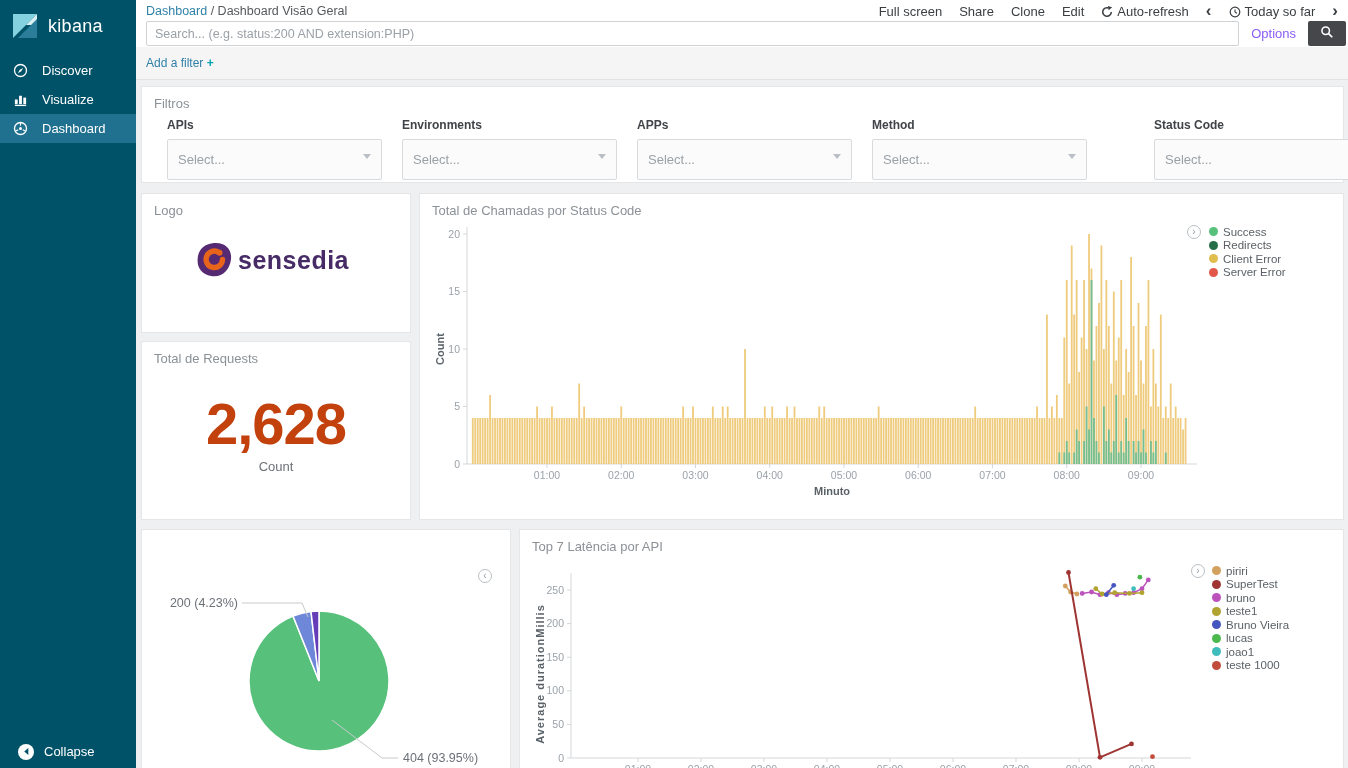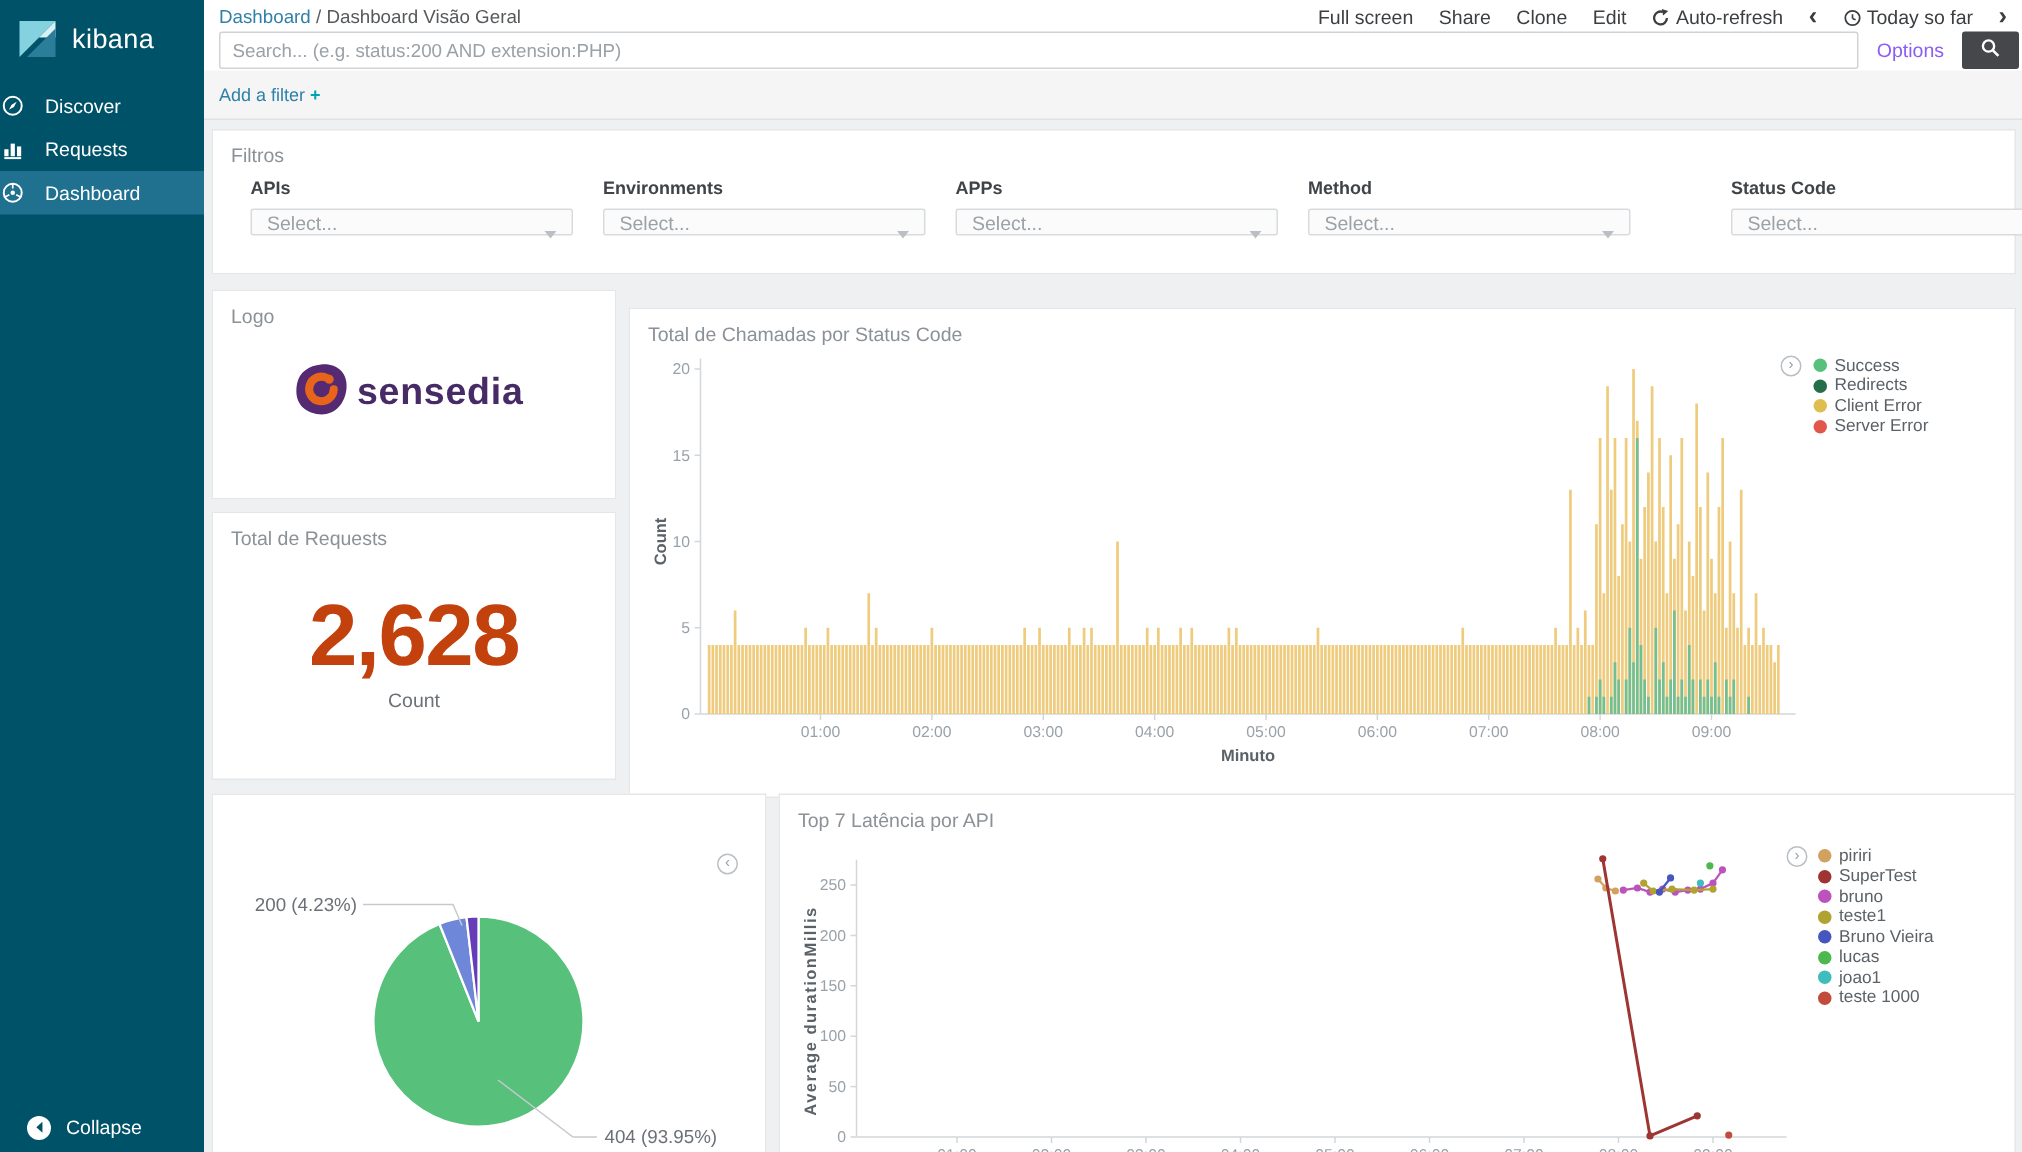--- a/index.html
+++ b/index.html
@@ -6,21 +6,21 @@
   html,body { width:1348px; height:768px; overflow:hidden; background:#fff;
               font-family:"Liberation Sans", sans-serif; }
   .app { display:flex; width:1348px; height:768px; }
 
   
   .sidebar { width:136px; background:#005268; color:#fff; display:flex; flex-direction:column; flex-shrink:0; }
   .brand-row { height:52px; display:flex; align-items:center; padding-left:12px; }
   .brand-mark { width:26px; height:26px; margin-right:10px; }
   .brand-text { font-size:18px; color:#fff; letter-spacing:.3px; }
   .nav { margin-top:4px; }
-  .nav-item { height:29px; display:flex; align-items:center; padding-left:1px; cursor:pointer; font-size:13px; }
+  .nav-item { height:29px; display:flex; align-items:center; padding-left:13px; cursor:pointer; font-size:13px; }
   .nav-item .nicon { width:15px; height:15px; margin-right:14px; display:inline-flex; }
   .nav-item.active { background:#20708f; }
   .side-spacer { flex:1; }
   .collapse-row { height:33px; display:flex; align-items:center; padding-left:18px; font-size:13px; cursor:pointer; }
   .collapse-circle { width:16px; height:16px; border-radius:50%; background:#fff; margin-right:10px;
                      display:flex; align-items:center; justify-content:center; }
 
   
   .main { flex:1; display:flex; flex-direction:column; min-width:0; }
   .topbar { height:20px; display:flex; align-items:center; justify-content:space-between; padding:2px 10px 0 10px; }
@@ -43,21 +43,21 @@
   .add-filter { font-size:12px; color:#2f80a7; cursor:pointer; }
   .add-filter b { color:#00a2b3; font-weight:bold; }
 
   .content { position:relative; flex:1; background:#eff0f1; overflow:hidden; }
   .panel { position:absolute; background:#fff; border:1px solid #e4e6e7; }
   .panel-title { font-size:13px; color:#8b9196; padding:9px 12px 0 12px; }
 
   
   .f-field { position:absolute; width:215px; }
   .f-label { font-size:12px; font-weight:bold; color:#404448; margin-bottom:7px; }
-  .f-select { height:18px; background:#fbfbfb; border:1px solid #d8dbdd; border-radius:2px; display:flex;
+  .f-select { height:41px; background:#fbfbfb; border:1px solid #d8dbdd; border-radius:2px; display:flex;
               align-items:center; padding:0 10px; font-size:13px; color:#9aa1a7; cursor:pointer; position:relative; }
   .f-caret { position:absolute; right:10px; top:14px; width:0; height:0;
              border-left:4px solid transparent; border-right:4px solid transparent; border-top:5px solid #b9bfc4; }
 
   
   .metric-value { text-align:center; font-size:58px; font-weight:bold; color:#c2410c; margin-top:24px; letter-spacing:-1px; }
   .metric-unit { text-align:center; font-size:13px; color:#6c7177; margin-top:2px; }
 
   
   .legend { position:absolute; font-size:11.5px; color:#5b6166; }
@@ -94,21 +94,21 @@
       </div>
       <div class="nav-item">
         <span class="nicon">
           <svg viewBox="0 0 16 16" width="15" height="15">
               <rect x="2" y="8" width="3" height="5" fill="#fff"></rect>
               <rect x="6.5" y="4" width="3" height="9" fill="#fff"></rect>
               <rect x="11" y="6" width="3" height="7" fill="#fff"></rect>
               <rect x="2" y="13.6" width="12" height="1.4" fill="#fff"></rect>
             </svg>
         </span>
-        <span>Requests</span>
+        <span>Visualize</span>
       </div>
       <div class="nav-item active">
         <span class="nicon">
           <svg viewBox="0 0 16 16" width="15" height="15">
               <circle cx="8" cy="8" r="6.4" fill="none" stroke="#fff" stroke-width="1.4"></circle>
               <circle cx="8" cy="8" r="1.6" fill="#fff"></circle>
               <line x1="8" y1="1.6" x2="8" y2="5" stroke="#fff" stroke-width="1.2"></line>
               <line x1="2.4" y1="11" x2="5.6" y2="9.4" stroke="#fff" stroke-width="1.2"></line>
               <line x1="13.6" y1="11" x2="10.4" y2="9.4" stroke="#fff" stroke-width="1.2"></line>
             </svg>
@@ -230,21 +230,21 @@
           <text x="44" y="29" font-size="25" font-weight="bold" fill="#472b66" letter-spacing="0.5">sensedia</text>
         </svg>
       </div>
 
       <div class="panel" style="left:5px; top:261px; width:270px; height:179px;">
         <div class="panel-title">Total de Requests</div>
         <div class="metric-value">2,628</div>
         <div class="metric-unit">Count</div>
       </div>
 
-      <div class="panel" style="left:283px; top:125px; width:925px; height:327px;">
+      <div class="panel" style="left:283px; top:113px; width:925px; height:327px;">
         <div class="panel-title">Total de Chamadas por Status Code</div>
         <svg class="chart-svg" width="925" height="327" viewBox="0 0 925 327">
             <line x1="43" y1="270" x2="47" y2="270" stroke="#d3d7d9" stroke-width="1"></line>
             <text x="40" y="273.5" text-anchor="end" font-size="10.5" fill="#9aa2a9">0</text>
             <line x1="43" y1="212.5" x2="47" y2="212.5" stroke="#d3d7d9" stroke-width="1"></line>
             <text x="40" y="216" text-anchor="end" font-size="10.5" fill="#9aa2a9">5</text>
             <line x1="43" y1="155" x2="47" y2="155" stroke="#d3d7d9" stroke-width="1"></line>
             <text x="40" y="158.5" text-anchor="end" font-size="10.5" fill="#9aa2a9">10</text>
             <line x1="43" y1="97.5" x2="47" y2="97.5" stroke="#d3d7d9" stroke-width="1"></line>
             <text x="40" y="101" text-anchor="end" font-size="10.5" fill="#9aa2a9">15</text>

